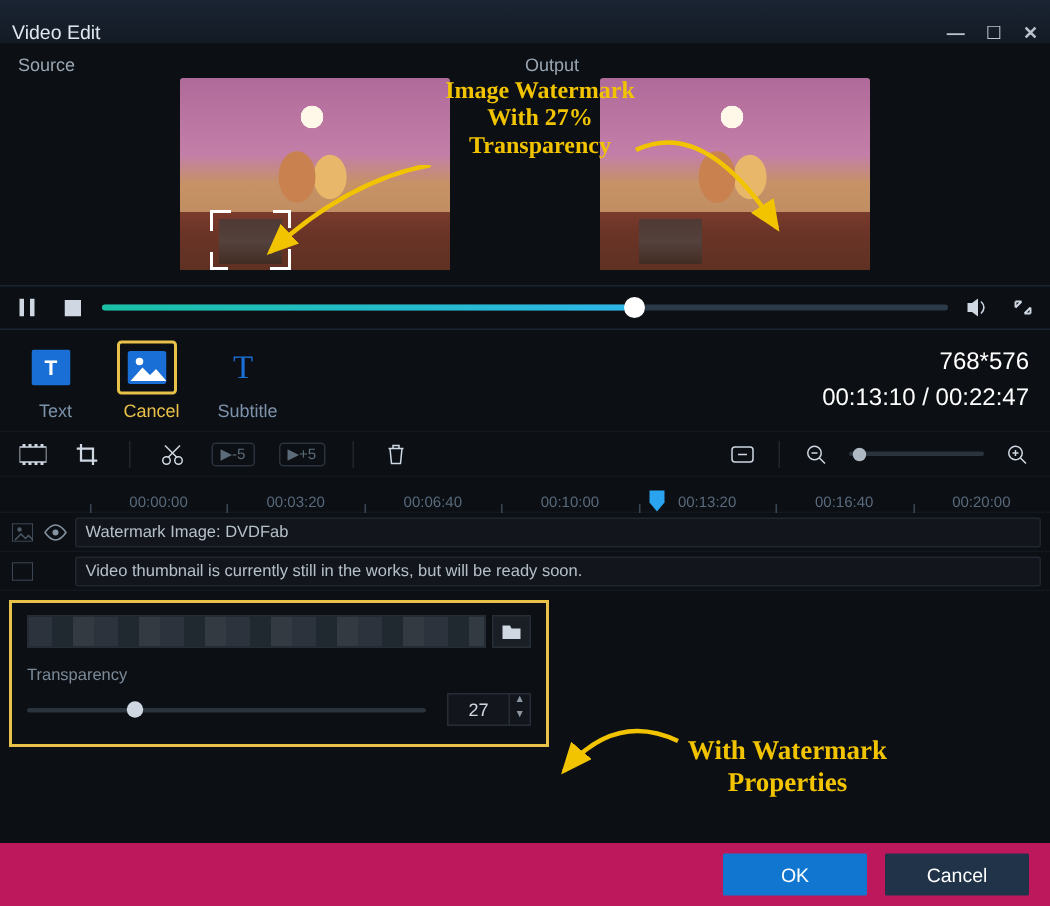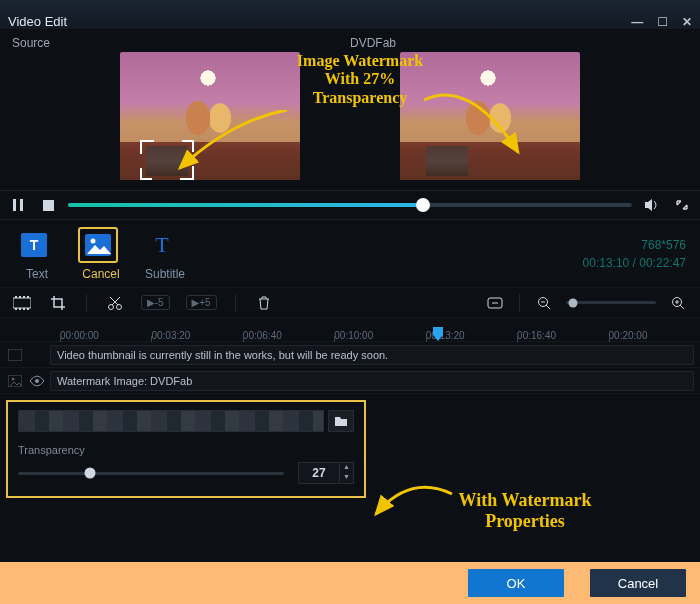--- a/index.html
+++ b/index.html
@@ -119,40 +119,40 @@
     display:flex; align-items:center; justify-content:center;
     margin-bottom:4px;
   }
   .tab.selected {
     color:#e7c148;
   }
   .tab.selected .tab-icon {
     border:2px solid #e7c148;
     border-radius:3px;
   }
-  .info-right { margin-left:auto; text-align:right; color:#0f766e; font-size:12px; line-height:1.5;}
+  .info-right { margin-left:auto; text-align:right; color:#ffffff; font-size:16px; line-height:1.5;}
   .toolbar2 {
     height:30px; display:flex; align-items:center; gap:16px;
     padding:0 12px; border-bottom:1px solid #13171e;
     color:#4d5a68;
   }
   .toolbar2 .sep { width:1px; height:18px; background:#20262e; margin:0 2px;}
   .toolbar2 .pill { border:1px solid #2a323c; border-radius:3px; padding:1px 5px; font-size:10px; color:#5c6b79;}
   .toolbar2 .right { margin-left:auto; display:flex; align-items:center; gap:12px;}
   .zoom-track { width:90px; height:3px; background:#2a323c; position:relative; border-radius:2px;}
   .zoom-knob { position:absolute; left:8%; top:50%; width:9px; height:9px; background:#aeb9c4; border-radius:50%; transform:translate(-50%,-50%);}
 
   .timeline-header {
     height:24px; display:flex; align-items:flex-end;
     padding:0 0 0 60px;
     font-size:10px; color:#5a6b7d;
     border-bottom:1px solid #13171e;
     position:relative;
   }
-  .timeline-header .tick { flex:1; text-align:left; position:relative;margin-top:32px;}
+  .timeline-header .tick { flex:1; text-align:center; position:relative;margin-top:32px;}
   .timeline-header .tick::before{content:"";position:absolute;left:0;bottom:-1px;width:1px;height:6px;background:#3a4652;}
   .timeline-tracks { position:relative; }
   .track {
     height:26px; display:flex; align-items:center;
     border-bottom:1px solid #13171e;
     padding-left:4px;
   }
   .track .slot-icon { width:22px; display:flex; justify-content:center; color:#4d5a68;}
   .track .eye { width:22px; display:flex; justify-content:center; color:#8694a2;}
   .track .content {
@@ -175,31 +175,31 @@
   }
   .browse-btn {
     width:26px; height:22px; background:#1a1f26; border:1px solid #262d36;
     display:flex; align-items:center; justify-content:center; color:#cfd8e2; cursor:pointer;
   }
   .trans-row { display:flex; align-items:center; gap:14px;}
   .slider { flex:1; height:3px; background:#2a323c; position:relative; border-radius:2px;}
   .slider .knob { position:absolute; left:27%; top:50%; width:11px; height:11px; background:#cfd8e2; border-radius:50%; transform:translate(-50%,-50%);}
   .spin {
     width:56px; height:22px; background:#12161c; border:1px solid #262d36;
-    display:flex; align-items:center;font-weight:bold;
+    display:flex; align-items:center;
   }
   .spin .val { flex:1; text-align:center; color:#cfd8e2;}
   .spin .arrows { width:14px; display:flex; flex-direction:column; border-left:1px solid #262d36;}
   .spin .arrows span { height:10px; font-size:7px; text-align:center; color:#8b96a2; cursor:pointer;}
 
   .footer {
     position:absolute; bottom:0; left:0; right:0;
     height:42px; display:flex; align-items:center; justify-content:flex-end;
-    gap:26px; padding:0 14px;
-    background:#fdba74;
+    gap:12px; padding:0 14px;
+    background:#be185d;
   }
   .btn {
     width:96px; height:28px;
     display:flex; align-items:center; justify-content:center;
     color:#fff; font-size:13px; cursor:pointer;
     border-radius:1px;
   }
   .btn.primary { background:#1176cf; }
   .btn.secondary { background:#203349; }
 </style>
@@ -211,21 +211,21 @@
   <div class="wincontrols">
     <span style="font-weight:bold;">—</span>
     <span>☐</span>
     <span style="font-weight:bold;">✕</span>
   </div>
 </div>
 
 <div class="preview-pane">
   <div class="preview-labels">
     <span class="src">Source</span>
-    <span class="out">DVDFab</span>
+    <span class="out">Output</span>
   </div>
   <div class="previews">
     <div class="preview-img">
       <div class="cartoon-overlay"></div>
       <div class="wm-thumb"></div>
       <div class="src-marker">
           <span class="c2"></span>
           <span class="c3"></span>
         </div>
     </div>
@@ -390,40 +390,40 @@
       <path d="M1 1h10v8l-5 6-5-6z" fill="#2aa4ef"></path>
     </svg>
 </div>
 
 <div class="timeline-tracks">
   <div class="playhead-line"></div>
   <div class="track">
     <div class="slot-icon">
         <svg width="14" height="12">
           <rect width="14" height="12" fill="none" stroke="currentColor"></rect>
-        </svg>
-      </div>
-    <div class="eye"></div>
-    <div class="content">Video thumbnail is currently still in the works, but will be ready soon.</div>
+          <circle cx="5" cy="4" r="1.5" fill="currentColor"></circle>
+          <path d="M2 11l4-4 3 3 2-2 3 3" stroke="currentColor" fill="none"></path>
+        </svg>
+      </div>
+    <div class="eye">
+        <svg width="16" height="12">
+          <path d="M1 6q7-10 14 0q-7 10-14 0z" fill="none" stroke="currentColor"></path>
+          <circle cx="8" cy="6" r="2" fill="currentColor"></circle>
+        </svg>
+      </div>
+    <div class="content">Watermark Image: DVDFab</div>
   </div>
   <div class="track">
     <div class="slot-icon">
         <svg width="14" height="12">
           <rect width="14" height="12" fill="none" stroke="currentColor"></rect>
-          <circle cx="5" cy="4" r="1.5" fill="currentColor"></circle>
-          <path d="M2 11l4-4 3 3 2-2 3 3" stroke="currentColor" fill="none"></path>
-        </svg>
-      </div>
-    <div class="eye">
-        <svg width="16" height="12">
-          <path d="M1 6q7-10 14 0q-7 10-14 0z" fill="none" stroke="currentColor"></path>
-          <circle cx="8" cy="6" r="2" fill="currentColor"></circle>
-        </svg>
-      </div>
-    <div class="content">Watermark Image: DVDFab</div>
+        </svg>
+      </div>
+    <div class="eye"></div>
+    <div class="content">Video thumbnail is currently still in the works, but will be ready soon.</div>
   </div>
 </div>
 
 <div class="props-panel">
   <div class="path-row">
     <div class="path-input"></div>
     <div class="browse-btn">
       <svg width="14" height="12">
           <path d="M1 2h5l1 2h6v7H1z" fill="currentColor"></path>
         </svg>

